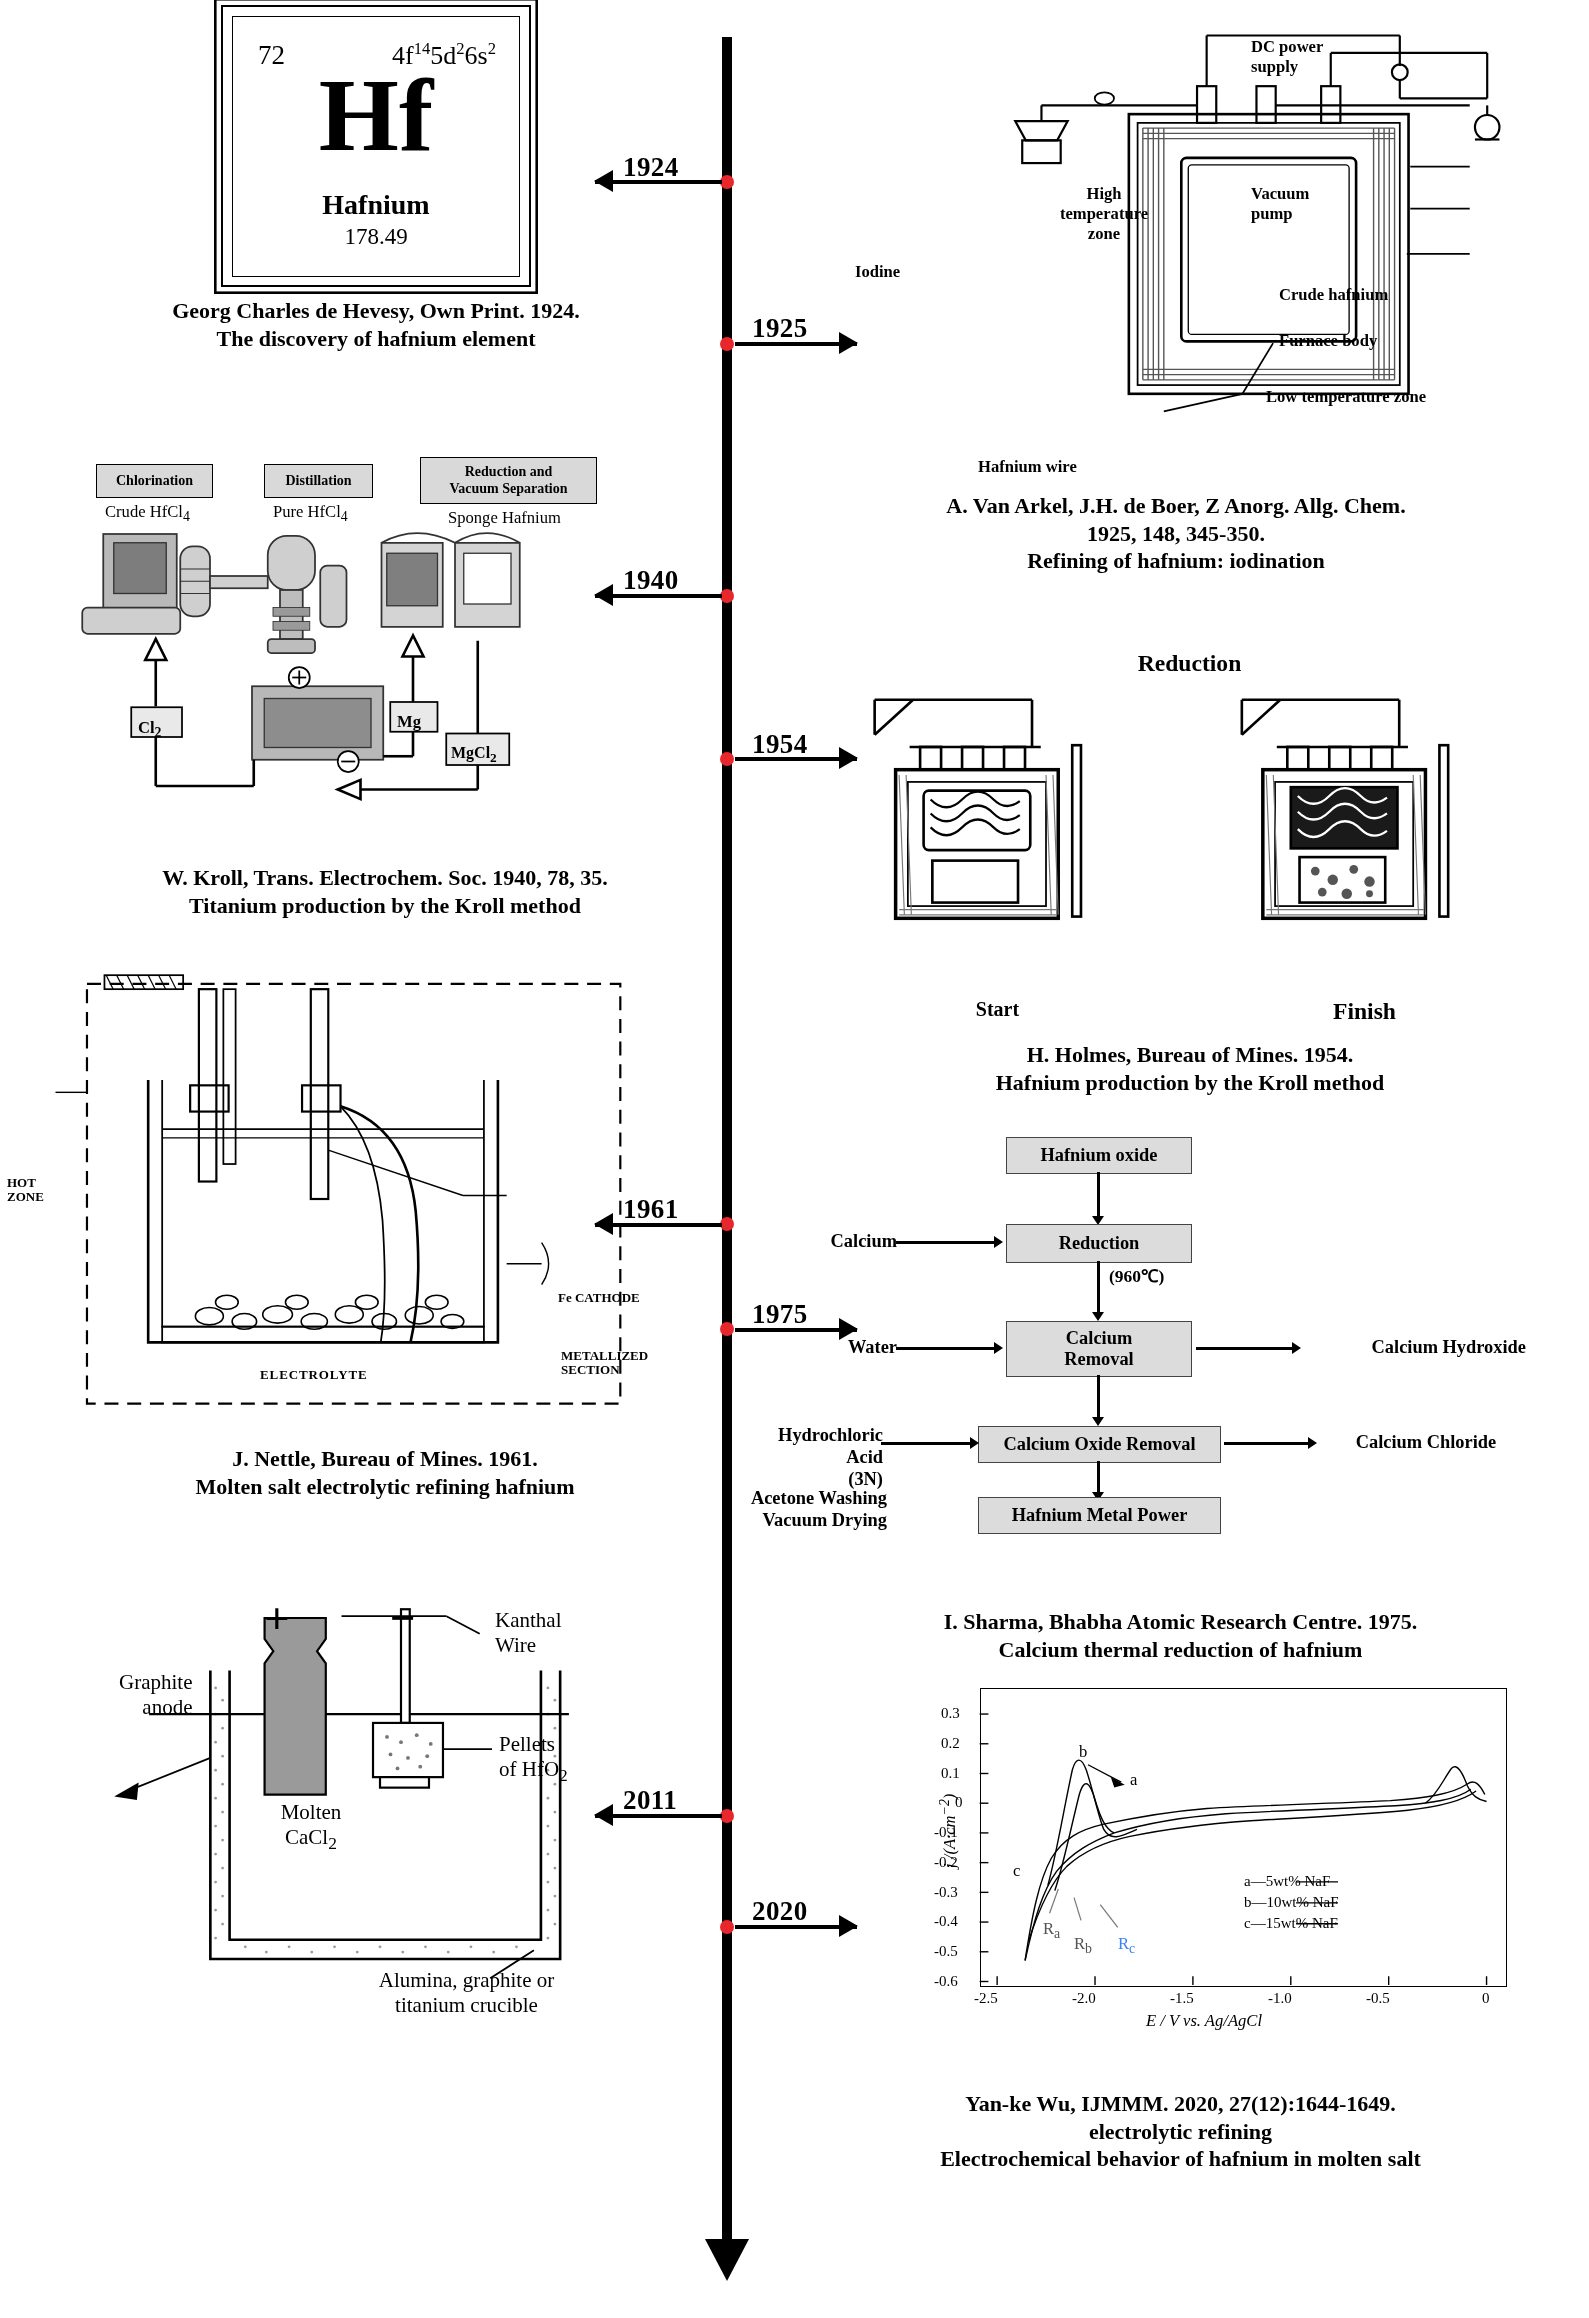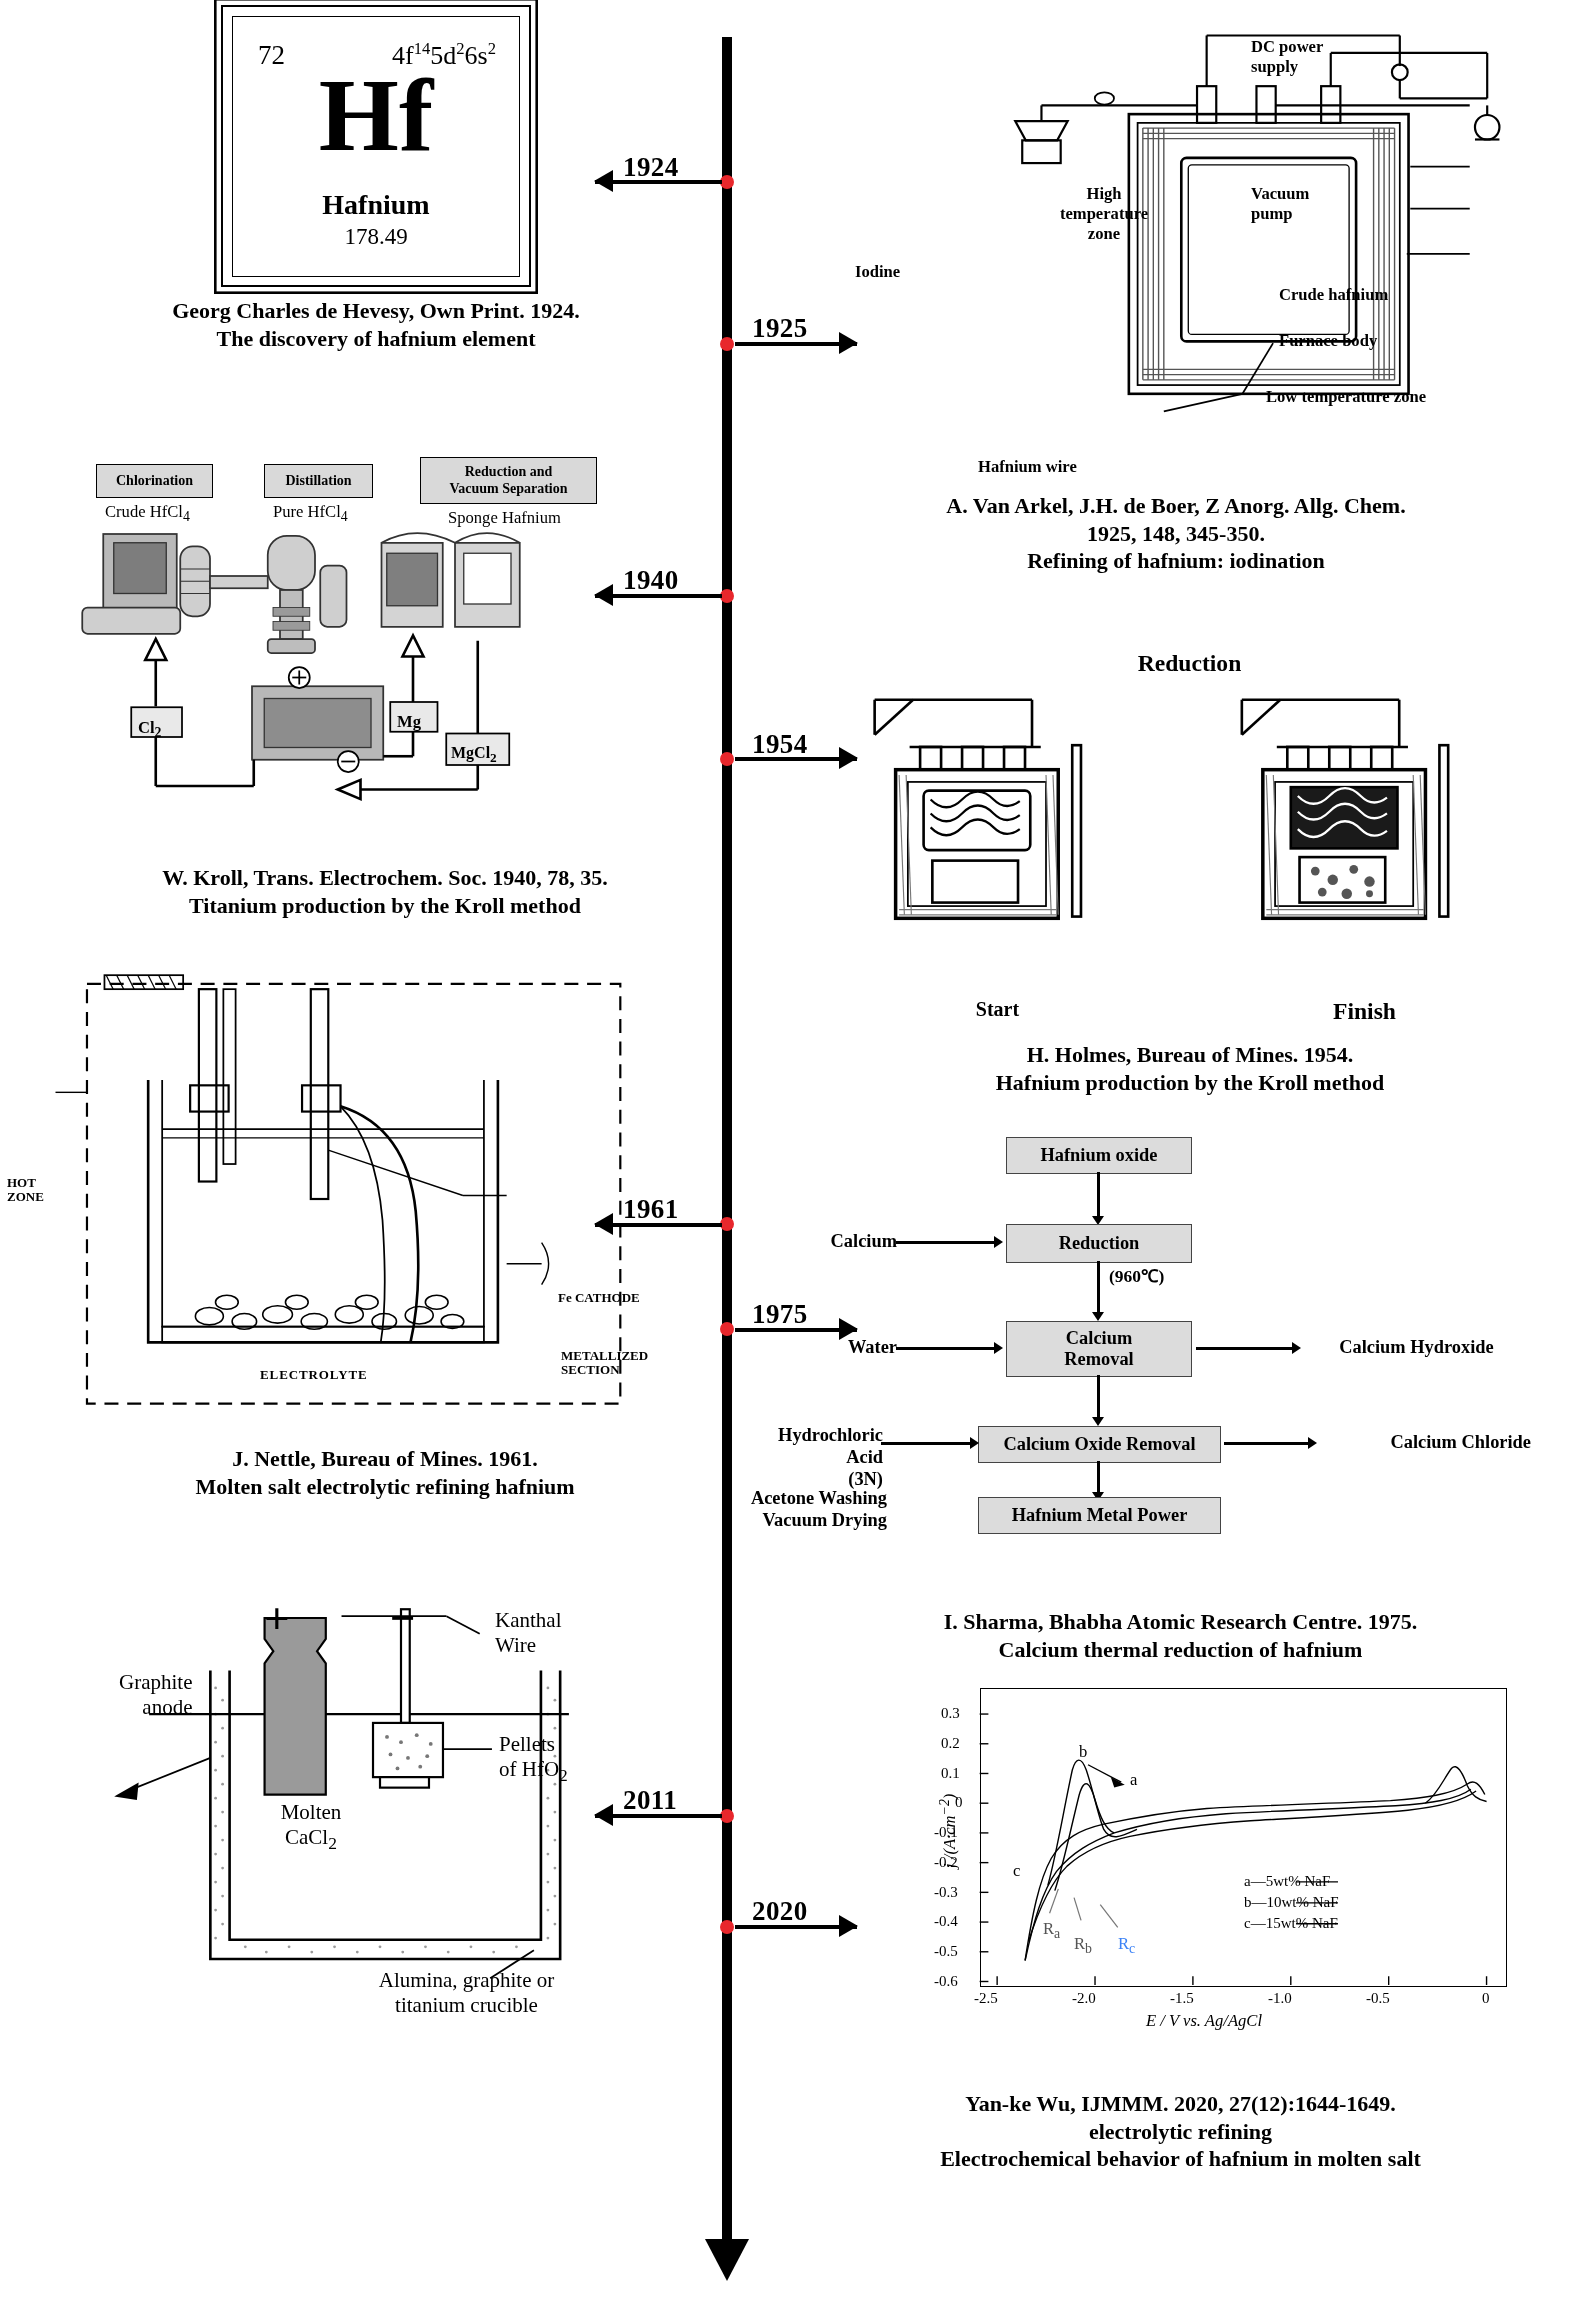--- a/index.html
+++ b/index.html
@@ -462,30 +462,30 @@
     <div class="fc-txt" style="left:0px;top:93px;width:110px;text-align:right">Calcium</div>
 
     <div class="arr-v" style="left:310px;top:124px;height:51px"></div>
     <div class="fc-txt" style="left:322px;top:129px;width:140px;text-align:left;font-size:17.5px">(960℃)</div>
 
     <div class="fc-box" style="left:219px;top:184px;width:184px;height:54px;white-space:pre-line">Calcium
 Removal</div>
     <div class="arr-h" style="left:109px;top:210px;width:98px"></div>
     <div class="fc-txt" style="left:0px;top:199px;width:110px;text-align:right">Water</div>
     <div class="arr-h" style="left:409px;top:210px;width:96px"></div>
-    <div class="fc-txt" style="left:520px;top:199px;width:219px;text-align:center">Calcium Hydroxide</div>
+    <div class="fc-txt" style="left:520px;top:199px;width:219px;text-align:right">Calcium Hydroxide</div>
 
     <div class="arr-v" style="left:310px;top:238px;height:42px"></div>
 
     <div class="fc-box" style="left:191px;top:289px;width:241px;height:35px">Calcium Oxide Removal</div>
     <div class="arr-h" style="left:94px;top:305px;width:89px"></div>
     <div class="fc-txt" style="left:-35px;top:287px;width:131px;text-align:right;white-space:pre-line">Hydrochloric Acid
 (3N)</div>
     <div class="arr-h" style="left:437px;top:305px;width:84px"></div>
-    <div class="fc-txt" style="left:534px;top:294px;width:210px;text-align:right">Calcium Chloride</div>
+    <div class="fc-txt" style="left:534px;top:294px;width:210px;text-align:center">Calcium Chloride</div>
 
     <div class="arr-v" style="left:310px;top:324px;height:31.5px"></div>
     <div class="fc-txt" style="left:-40px;top:350px;width:140px;text-align:right;white-space:pre-line">Acetone Washing
 Vacuum  Drying</div>
 
     <div class="fc-box" style="left:191px;top:360px;width:241px;height:35px">Hafnium Metal Power</div>
   </div>
 
   <div class="cap" style="left:813px;top:1608px;width:735px">
     <div>I. Sharma, Bhabha Atomic Research Centre. 1975.</div>

